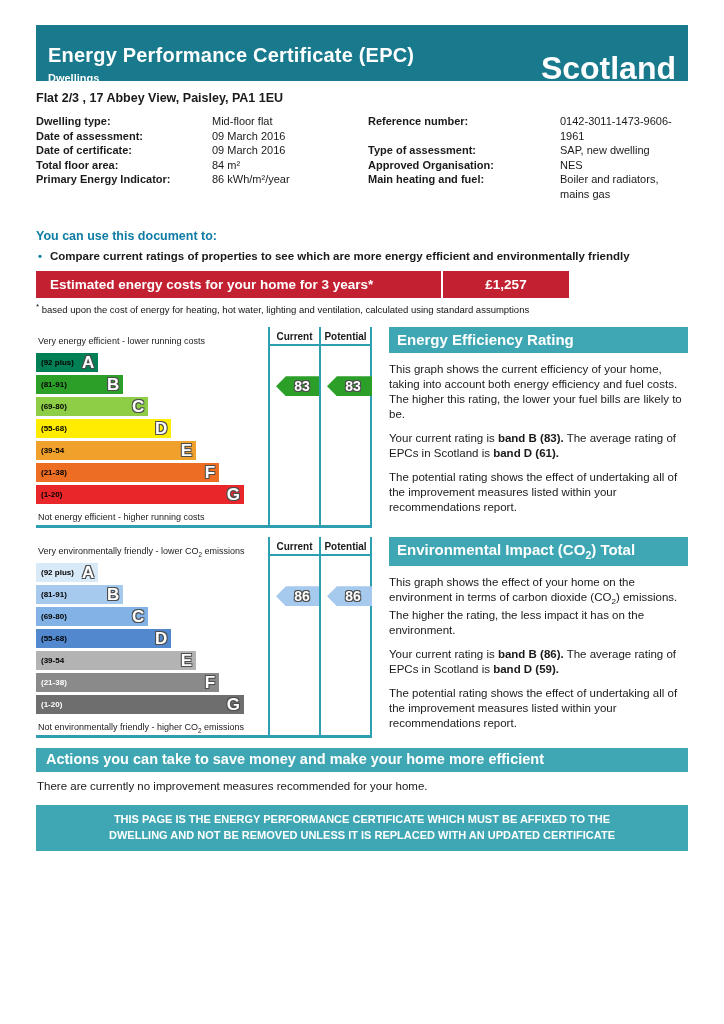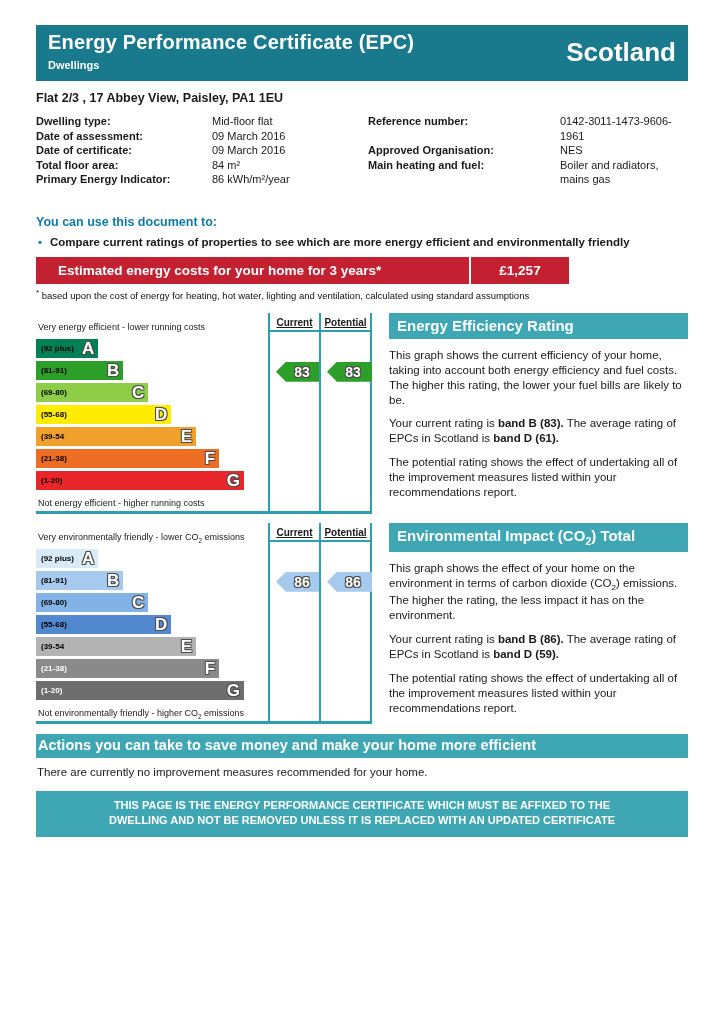--- a/index.html
+++ b/index.html
@@ -7,77 +7,77 @@
     --teal-mid:#3fa7b4;
     --teal-line:#2e9fb0;
     --link:#0e7ca5;
     --red:#c32132;
   }
   *{margin:0;padding:0;box-sizing:border-box;}
   body{background:#ffffff;font-family:"Liberation Sans",sans-serif;color:#1a1a1a;}
   .page{width:724px;height:1024px;background:#fff;padding:25px 36px;position:relative;overflow:hidden;}
 
   
-  .header{background:var(--teal-dark);color:#fff;height:56px;display:flex;justify-content:space-between;align-items:flex-start;padding:6px 12px 5px 12px;}
+  .header{background:var(--teal-dark);color:#fff;height:56px;display:flex;justify-content:space-between;align-items:flex-start;padding:19px 12px 5px 12px;}
   .header-title{font-size:20px;font-weight:bold;letter-spacing:0.2px;}
   .header-subtitle{font-size:11px;font-weight:bold;margin-top:5px;}
-  .header-region{font-size:26px;font-weight:bold;margin-top:6px;}
+  .header-region{font-size:32px;font-weight:bold;margin-top:6px;}
 
   .address{font-weight:bold;font-size:12.5px;margin:10px 0 9px 0;}
 
   
   .details{display:flex;margin-bottom:4px;}
   .details-col{display:flex;flex-direction:column;}
   .details-col.left{width:332px;}
   .details-col.right{flex:1;}
   .detail-row{display:flex;font-size:11px;line-height:1.32;}
   .detail-label{font-weight:bold;flex-shrink:0;}
   .details-col.left .detail-label{width:176px;}
   .details-col.right .detail-label{width:192px;}
 
   .usage-heading{color:var(--link);font-weight:bold;font-size:12.5px;margin:28px 0 7px 0;}
   .usage-bullet{display:flex;font-size:11.5px;font-weight:bold;margin-bottom:9px;}
   .bullet-dot{color:var(--link);margin:0 8px 0 2px;}
 
   
   .cost-banner{width:533px;background:var(--red);color:#fff;display:flex;height:27px;align-items:center;}
-  .cost-label{flex:1;font-weight:bold;font-size:13.5px;padding-left:22px;}
+  .cost-label{flex:1;font-weight:bold;font-size:13.5px;padding-left:14px;}
   .cost-divider{width:2px;background:#fff;height:100%;}
-  .cost-value{width:98px;text-align:center;font-weight:bold;font-size:13.5px;}
+  .cost-value{width:126px;text-align:center;font-weight:bold;font-size:13.5px;}
   .footnote{font-size:9.5px;margin:4px 0 12px 0;color:#111;}
 
   
   .rating-section{display:flex;gap:17px;margin-bottom:9px;}
   .chart{position:relative;width:336px;flex:0 0 336px;height:201px;border-bottom:3px solid var(--teal-line);}
   .chart-label{font-size:9px;color:#222;width:232px;}
   .chart-label.top{height:26px;padding:9px 0 0 2px;}
   .chart-label.bottom{height:18px;padding:5px 0 0 2px;}
   .chart-label sub, .panel-para sub, .panel-title sub{font-size:0.7em;}
   .bars{width:208px;}
   .band-row{height:22px;}
   .band-bar{height:19px;display:flex;align-items:center;justify-content:space-between;}
   .band-range{font-size:8px;font-weight:bold;padding-left:5px;white-space:nowrap;}
   .band-letter{font-size:17px;font-weight:bold;line-height:1;padding-right:4px;color:#fff;
     text-shadow:-1px -1px 0 #4d4d4d,1px -1px 0 #4d4d4d,-1px 1px 0 #4d4d4d,1px 1px 0 #4d4d4d;}
   .cols{position:absolute;top:0;right:0;bottom:-3px;width:104px;display:flex;}
-  .col{flex:1;border-left:2.5px solid var(--teal-line);position:relative;background:transparent;text-decoration:underline;}
+  .col{flex:1;border-left:2.5px solid var(--teal-line);position:relative;background:transparent;}
   .col:last-child{border-right:2.5px solid var(--teal-line);}
   .col-head{height:19px;padding-top:4px;border-bottom:2.5px solid var(--teal-line);text-align:center;font-size:10px;font-weight:bold;}
   .arrow{position:absolute;left:6px;width:45px;height:20px;
     clip-path:polygon(0 50%,22% 0,100% 0,100% 100%,22% 100%);
     display:flex;align-items:center;justify-content:center;padding-left:7px;}
   .arrow-num{font-size:14px;font-weight:bold;color:#fff;
     text-shadow:-1px -1px 0 #4d4d4d,1px -1px 0 #4d4d4d,-1px 1px 0 #4d4d4d,1px 1px 0 #4d4d4d;}
 
   .panel{flex:1;}
   .panel-title{background:var(--teal-mid);color:#fff;font-weight:bold;font-size:15px;padding:4px 9px 5px 8px;}
   .panel-para{font-size:11.5px;line-height:1.3;margin-top:9px;}
 
   
-  .actions-bar{background:var(--teal-mid);color:#fff;font-weight:bold;font-size:14.5px;padding:3px 10px 5px 2px;margin-top:10px;}
+  .actions-bar{background:var(--teal-mid);color:#fff;font-weight:bold;font-size:14.5px;padding:3px 10px 5px 10px;margin-top:10px;}
   .actions-text{font-size:11.5px;margin:8px 0 13px 1px;}
   .notice-box{background:var(--teal-mid);color:#fff;font-weight:bold;font-size:11px;text-align:center;padding:7px 30px 8px 30px;line-height:1.4;}
 </style>
 </head>
 <body>
 
 <div class="page">
 
   <div class="header">
     <div>
@@ -109,20 +109,24 @@
         </div>
         <div class="detail-row">
           <span class="detail-label">Primary Energy Indicator:</span>
           <span class="detail-value">86 kWh/m²/year</span>
         </div>
       </div>
     <div class="details-col right">
         <div class="detail-row">
           <span class="detail-label">Reference number:</span>
           <span class="detail-value">0142-3011-1473-9606-1961</span>
+        </div>
+        <div class="detail-row">
+          <span class="detail-label">Type of assessment:</span>
+          <span class="detail-value">SAP, new dwelling</span>
         </div>
         <div class="detail-row">
           <span class="detail-label">Approved Organisation:</span>
           <span class="detail-value">NES</span>
         </div>
         <div class="detail-row">
           <span class="detail-label">Main heating and fuel:</span>
           <span class="detail-value">Boiler and radiators, mains gas</span>
         </div>
       </div>

